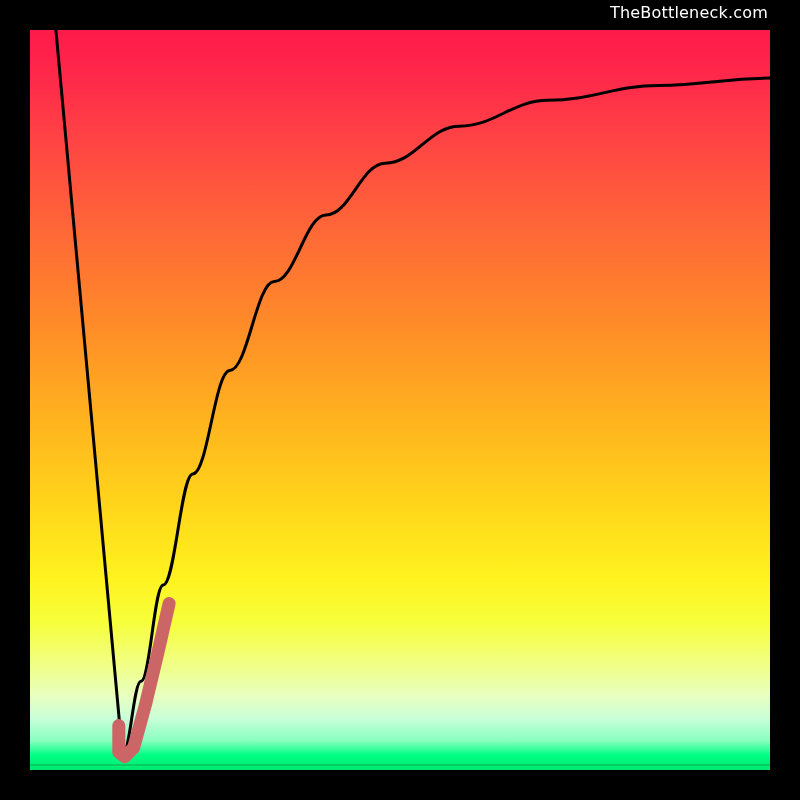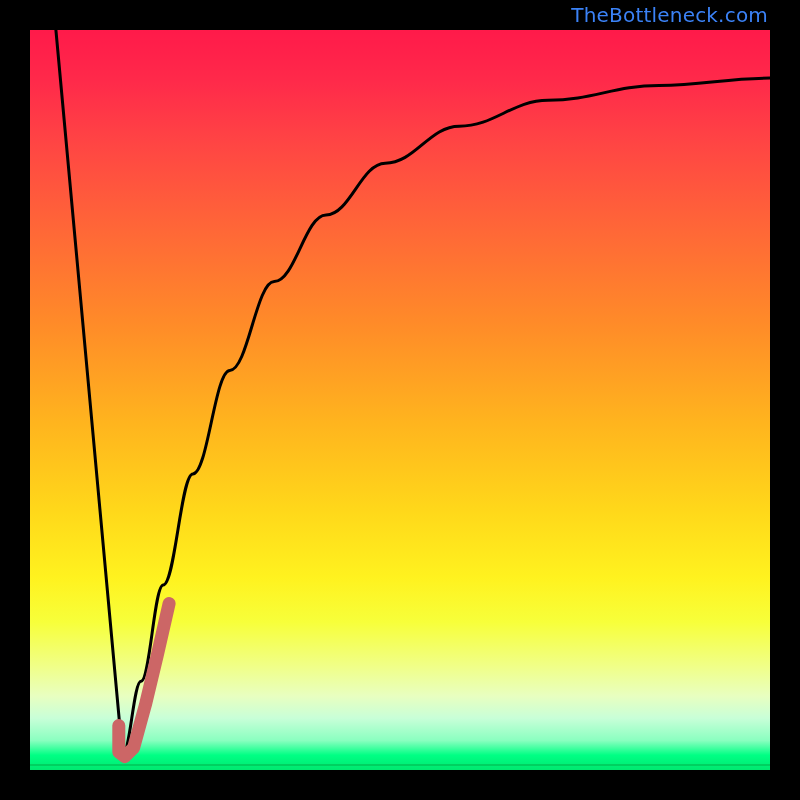--- a/index.html
+++ b/index.html
@@ -57,23 +57,23 @@
     top: 0;
     left: 0;
     width: 100%;
     height: 100%;
   }
   .watermark {
     position: absolute;
     top: 3px;
     right: 32px;
     font-family: "DejaVu Sans", Arial, sans-serif;
-    font-size: 20px;
+    font-size: 16px;
     font-weight: 500;
-    color: #3b82f6;
+    color: #ffffff;
     letter-spacing: 0.2px;
     user-select: none;
   }
 </style>
 </head>
 <body>
 
 <div class="frame">
   <div class="plot-area">
     <div class="gradient"></div>

